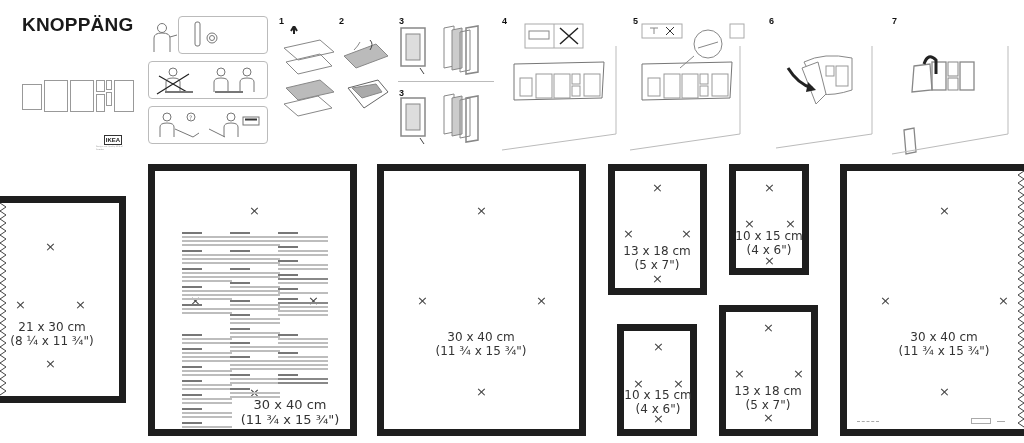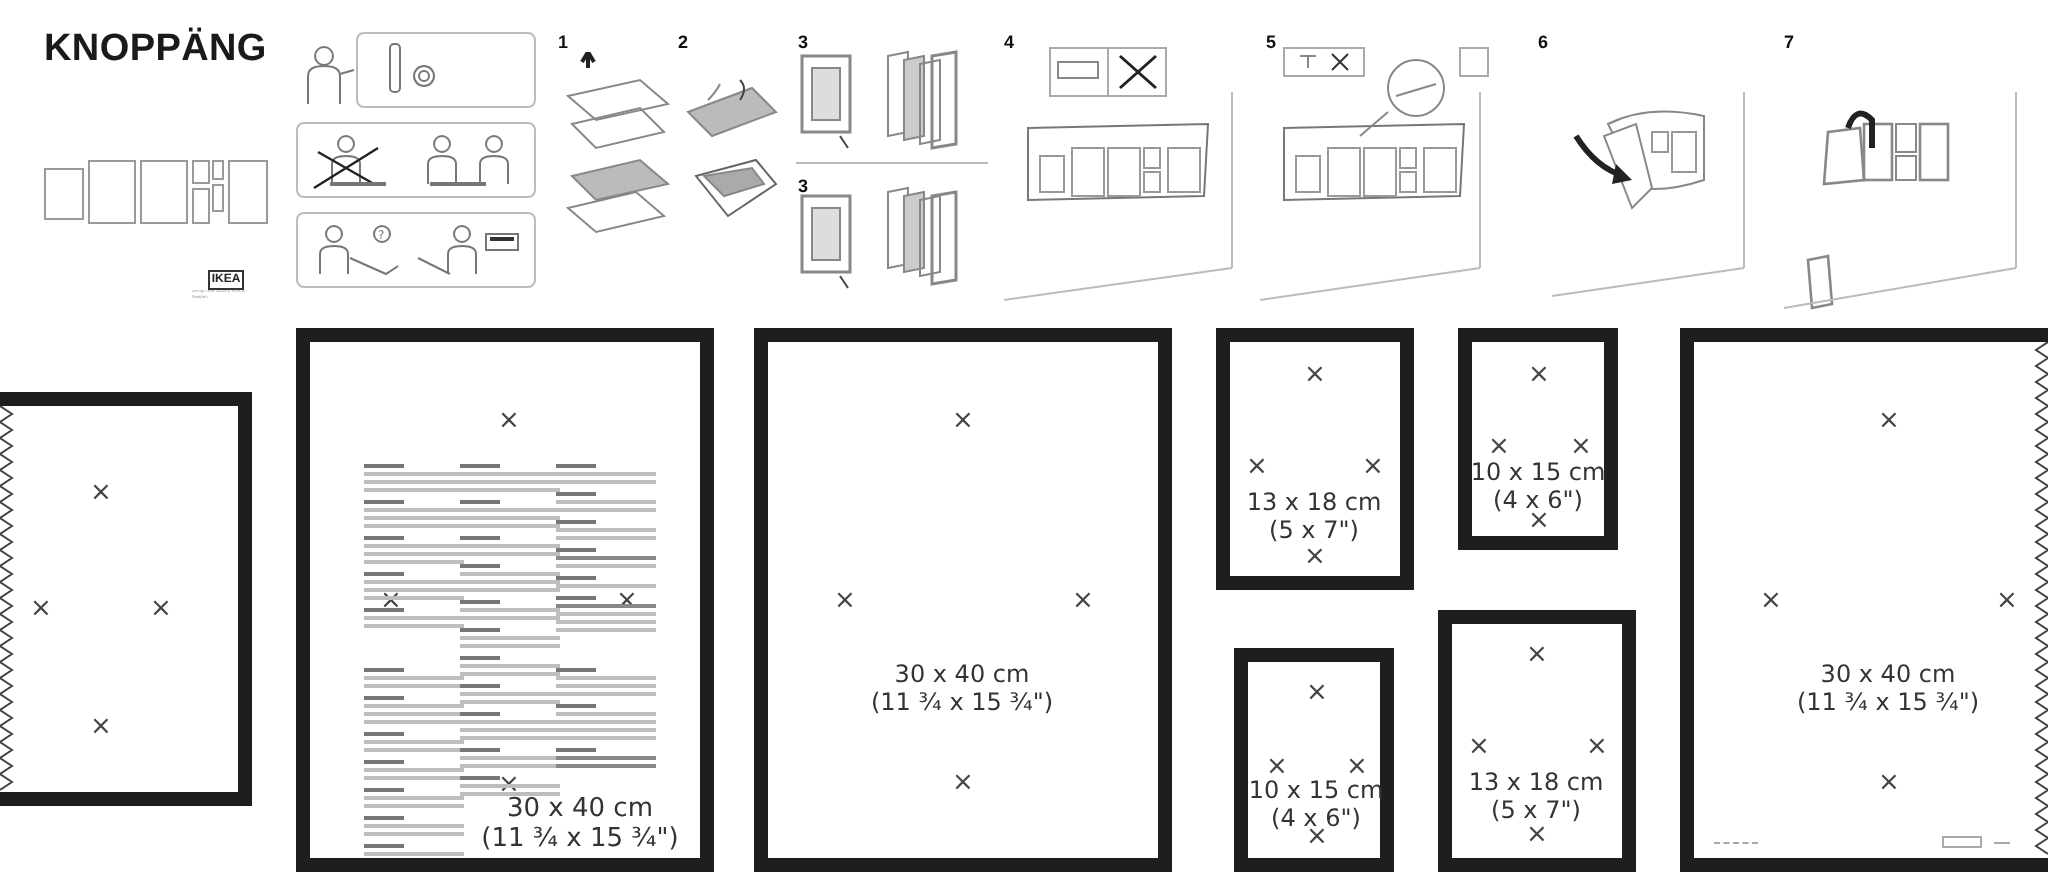--- a/index.html
+++ b/index.html
@@ -192,20 +192,24 @@
 </div>
 
 <div class="abs frame" style="left:0;top:196px;width:126px;height:207px;border-left:none;">
   <svg class="zig" style="left:0;top:0;" width="8" height="193" viewBox="0 0 8 193">
     <polyline fill="none" stroke="#444" stroke-width="1" points="0,0 6,4 0,8 6,12 0,16 6,20 0,24 6,28 0,32 6,36 0,40 6,44 0,48 6,52 0,56 6,60 0,64 6,68 0,72 6,76 0,80 6,84 0,88 6,92 0,96 6,100 0,104 6,108 0,112 6,116 0,120 6,124 0,128 6,132 0,136 6,140 0,144 6,148 0,152 6,156 0,160 6,164 0,168 6,172 0,176 6,180 0,184 6,188 0,192"></polyline>
   </svg>
   <span class="xm" style="left:50px;top:44px;font-size:13px;line-height:10px;color:#444;">×</span>
   <span class="xm" style="left:20px;top:102px;font-size:13px;line-height:10px;color:#444;">×</span>
   <span class="xm" style="left:80px;top:102px;font-size:13px;line-height:10px;color:#444;">×</span>
   <span class="xm" style="left:50px;top:161px;font-size:13px;line-height:10px;color:#444;">×</span>
+  <div class="label" style="left:52px;top:117px;">
+    <div>21 x 30 cm</div>
+    <div>(8 ¼ x 11 ¾")</div>
+  </div>
 </div>
 
 <div class="abs frame" style="left:148px;top:164px;width:209px;height:272px;">
   <span class="xm" style="left:99px;top:40px;font-size:13px;line-height:10px;color:#444;">×</span>
   <span class="xm" style="left:40px;top:130px;font-size:13px;line-height:10px;color:#444;">×</span>
   <span class="xm" style="left:158px;top:130px;font-size:13px;line-height:10px;color:#444;">×</span>
   <span class="xm" style="left:99px;top:222px;font-size:13px;line-height:10px;color:#444;">×</span>
   <div class="textcol" style="left:27px;top:57px;">
     <div class="h"></div>
       <div></div>

